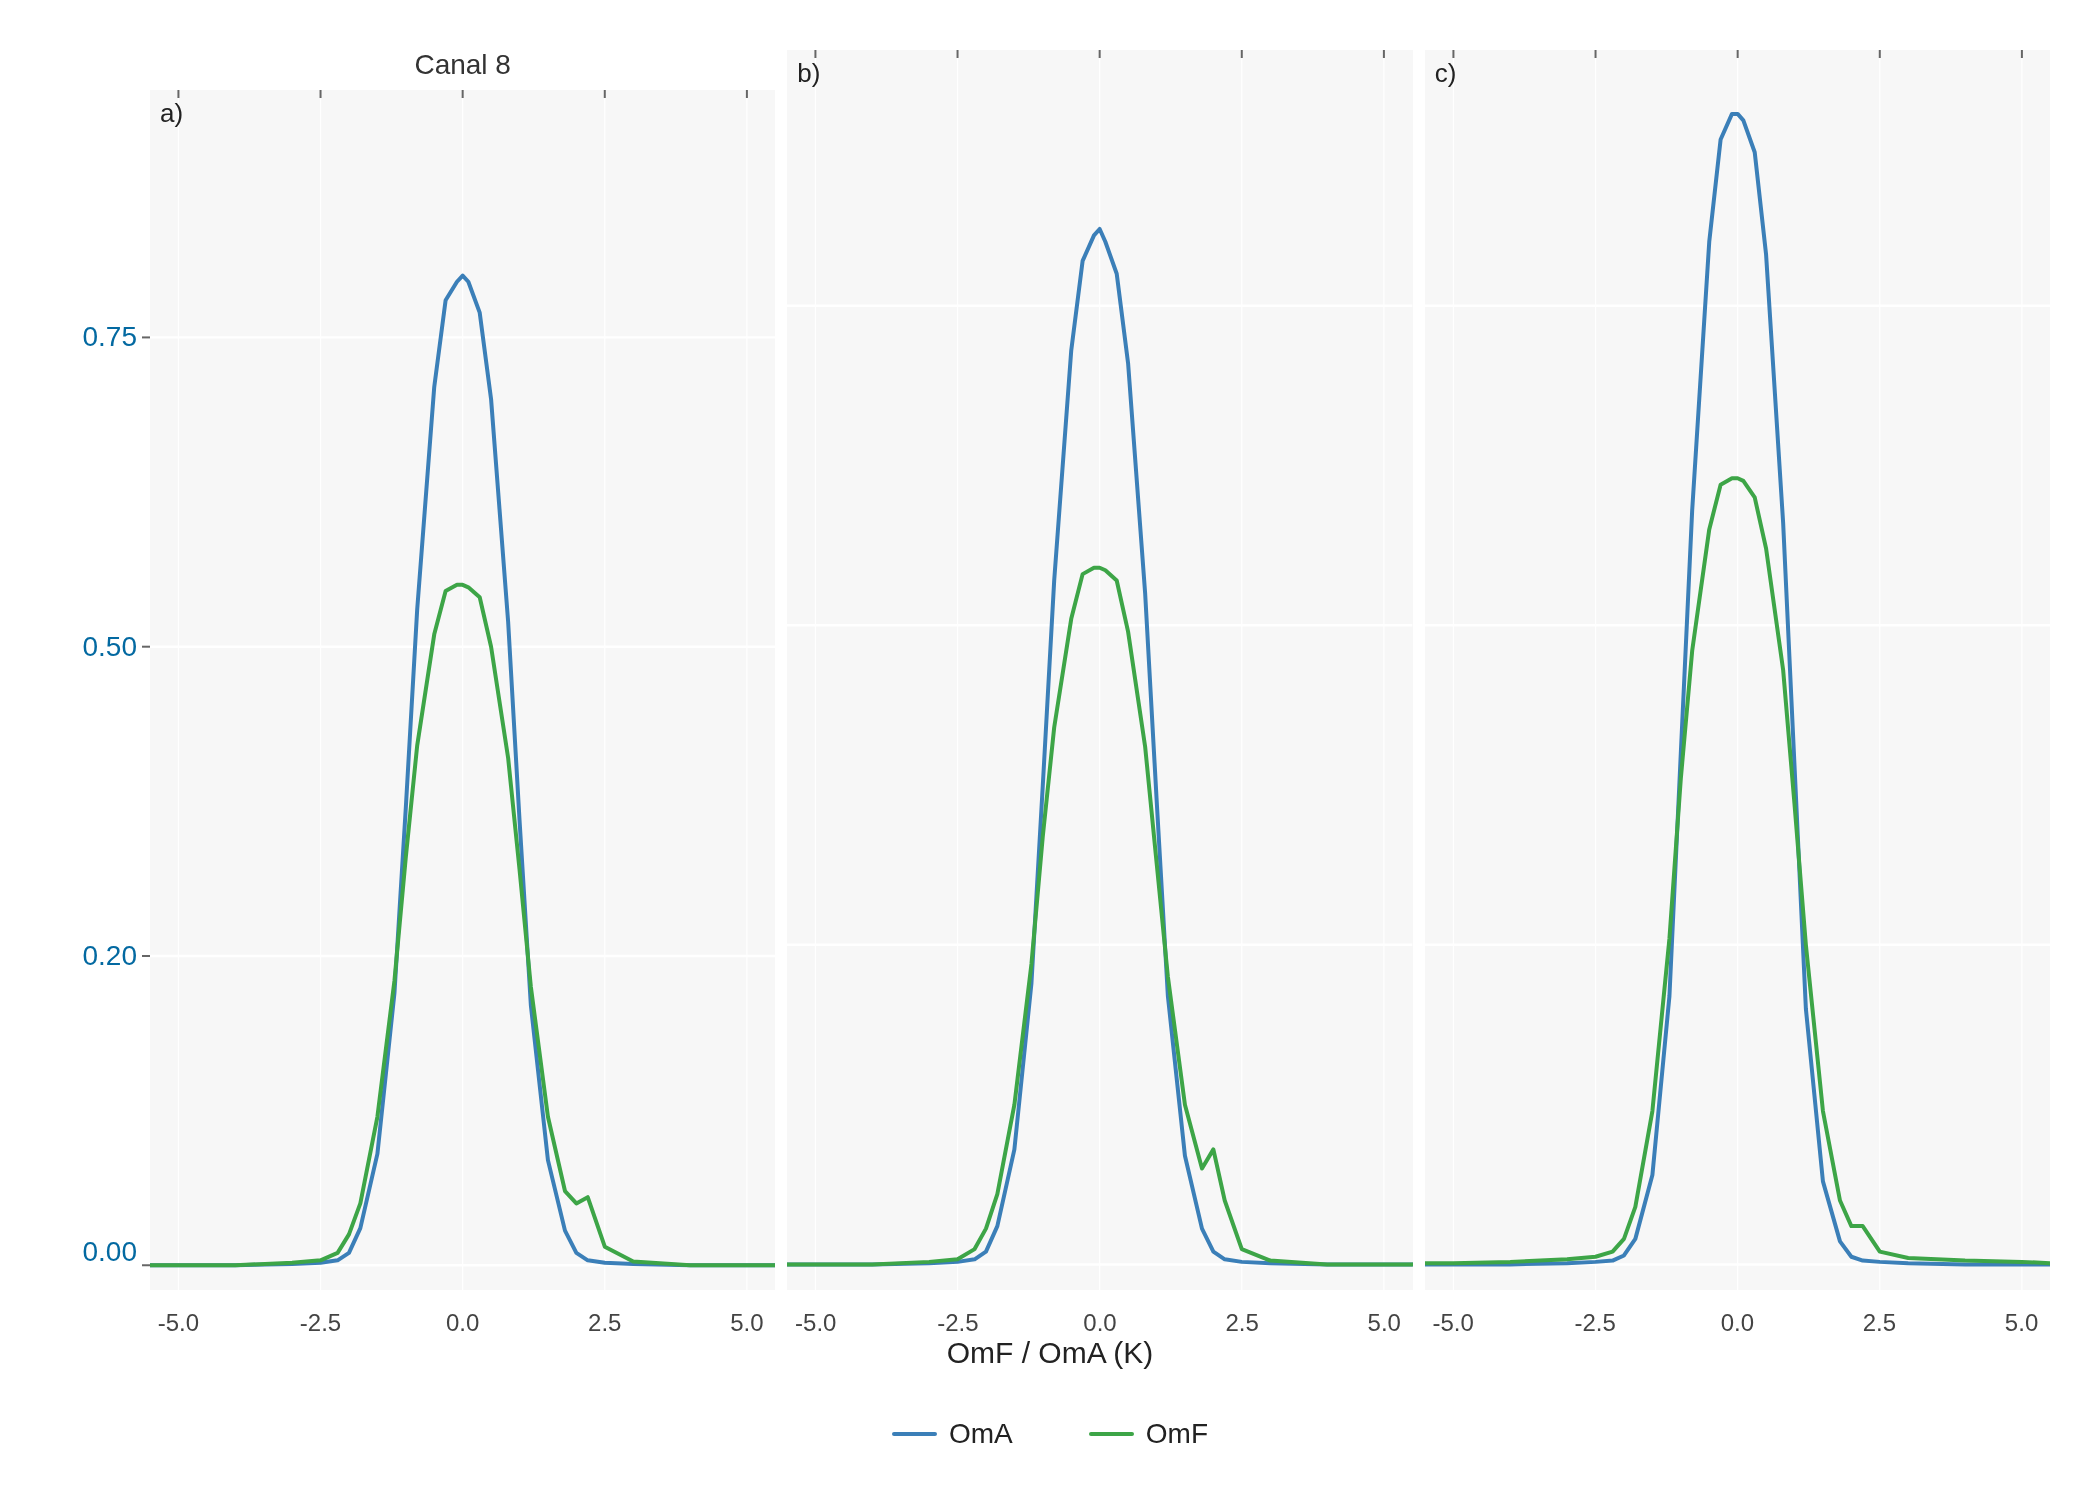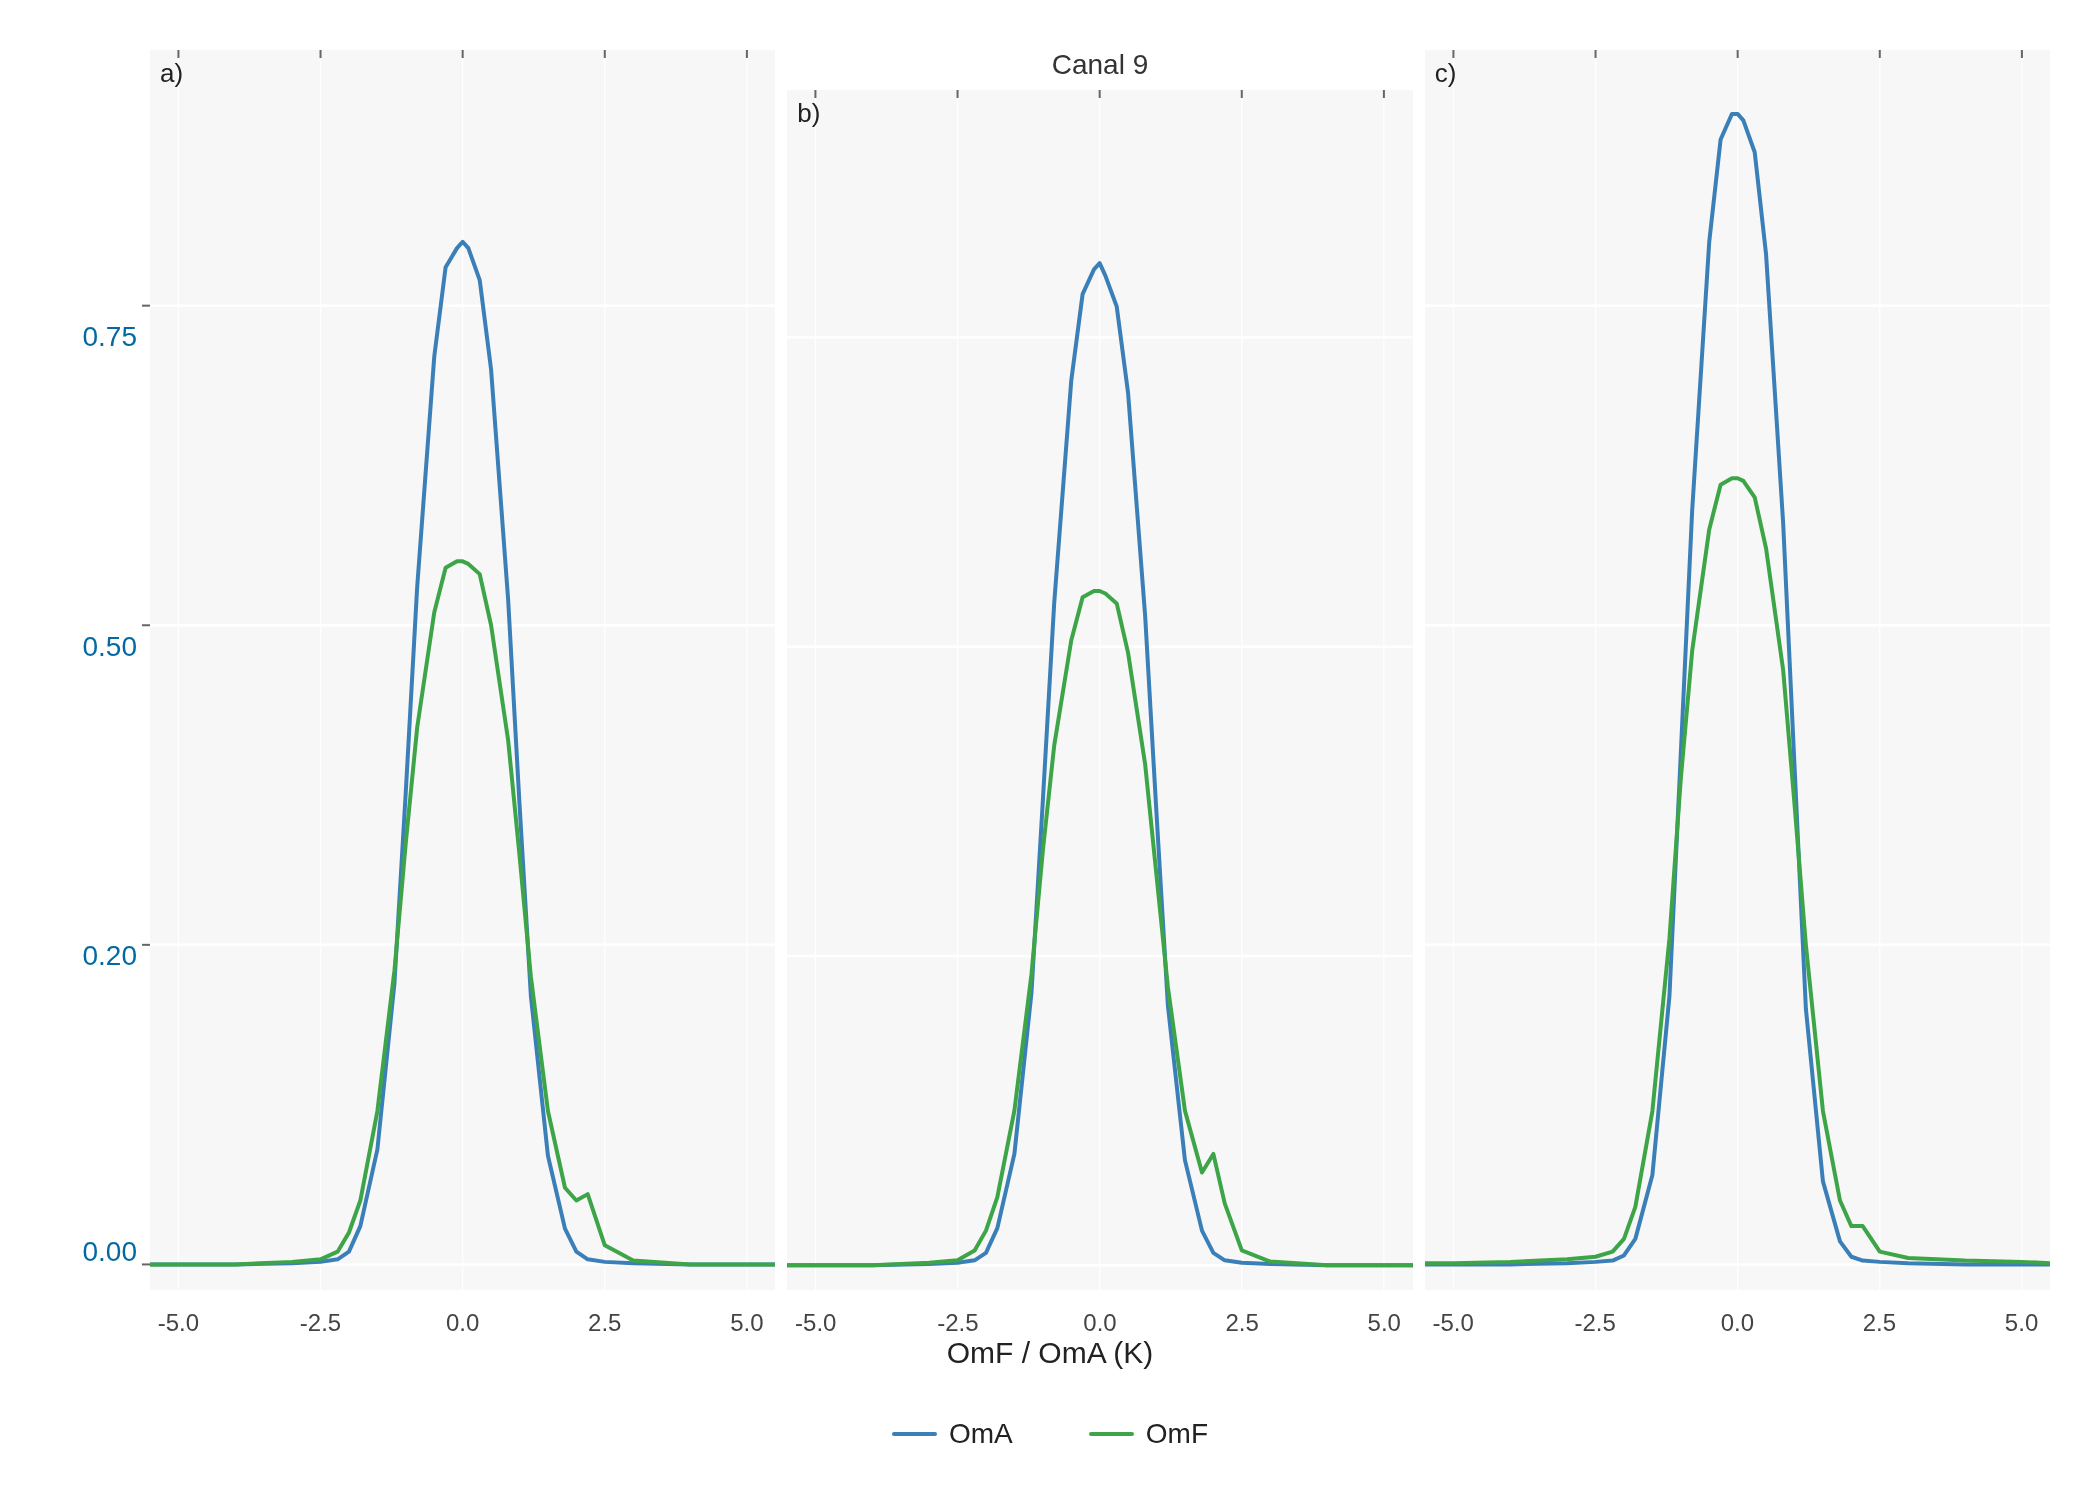--- a/index.html
+++ b/index.html
@@ -152,20 +152,21 @@
 
   <div class="y-ticks" id="y-ticks" style="top: 60px; height: 1200px;">
       <div class="y-tick" style="bottom: 38px; text-align: right;">0.00</div>
       <div class="y-tick" style="bottom: 334.021px;">0.20</div>
       <div class="y-tick" style="bottom: 643.299px;">0.50</div>
       <div class="y-tick" style="bottom: 952.577px;">0.75</div>
     </div>
 
   <div class="panels" id="panels">
       <div class="panel">
+        <div class="panel-title">Canal 8</div>
         <div class="plot-area">
           <div class="panel-letter">a)</div>
           <svg viewBox="0 0 1000 1000" preserveAspectRatio="none">
             <line x1="45.45454545454545" x2="45.45454545454545" y1="0" y2="1000" class="grid-line-v"></line>
             <line x1="272.7272727272727" x2="272.7272727272727" y1="0" y2="1000" class="grid-line-v"></line>
             <line x1="500" x2="500" y1="0" y2="1000" class="grid-line-v"></line>
             <line x1="727.2727272727273" x2="727.2727272727273" y1="0" y2="1000" class="grid-line-v"></line>
             <line x1="954.5454545454546" x2="954.5454545454546" y1="0" y2="1000" class="grid-line-v"></line>
             <line y1="979.3814432989691" y2="979.3814432989691" x1="0" x2="1000" class="grid-line-h"></line>
             <line y1="721.6494845360825" y2="721.6494845360825" x1="0" x2="1000" class="grid-line-h"></line>
@@ -190,21 +191,20 @@
           </svg>
           <svg viewBox="0 0 10 1000" preserveAspectRatio="none" style="position: absolute; left: -8px; top: 0px; bottom: 0px; width: 8px;">
             <line y1="979.3814432989691" y2="979.3814432989691" x1="0" x2="10" class="tick-mark" vector-effect="non-scaling-stroke"></line>
             <line y1="721.6494845360825" y2="721.6494845360825" x1="0" x2="10" class="tick-mark" vector-effect="non-scaling-stroke"></line>
             <line y1="463.91752577319585" y2="463.91752577319585" x1="0" x2="10" class="tick-mark" vector-effect="non-scaling-stroke"></line>
             <line y1="206.18556701030923" y2="206.18556701030923" x1="0" x2="10" class="tick-mark" vector-effect="non-scaling-stroke"></line>
           </svg>
         </div>
       </div>
       <div class="panel">
-        <div class="panel-title">Canal 9</div>
         <div class="plot-area">
           <div class="panel-letter">b)</div>
           <svg viewBox="0 0 1000 1000" preserveAspectRatio="none">
             <line x1="45.45454545454545" x2="45.45454545454545" y1="0" y2="1000" class="grid-line-v"></line>
             <line x1="272.7272727272727" x2="272.7272727272727" y1="0" y2="1000" class="grid-line-v"></line>
             <line x1="500" x2="500" y1="0" y2="1000" class="grid-line-v"></line>
             <line x1="727.2727272727273" x2="727.2727272727273" y1="0" y2="1000" class="grid-line-v"></line>
             <line x1="954.5454545454546" x2="954.5454545454546" y1="0" y2="1000" class="grid-line-v"></line>
             <line y1="979.3814432989691" y2="979.3814432989691" x1="0" x2="1000" class="grid-line-h"></line>
             <line y1="721.6494845360825" y2="721.6494845360825" x1="0" x2="1000" class="grid-line-h"></line>

